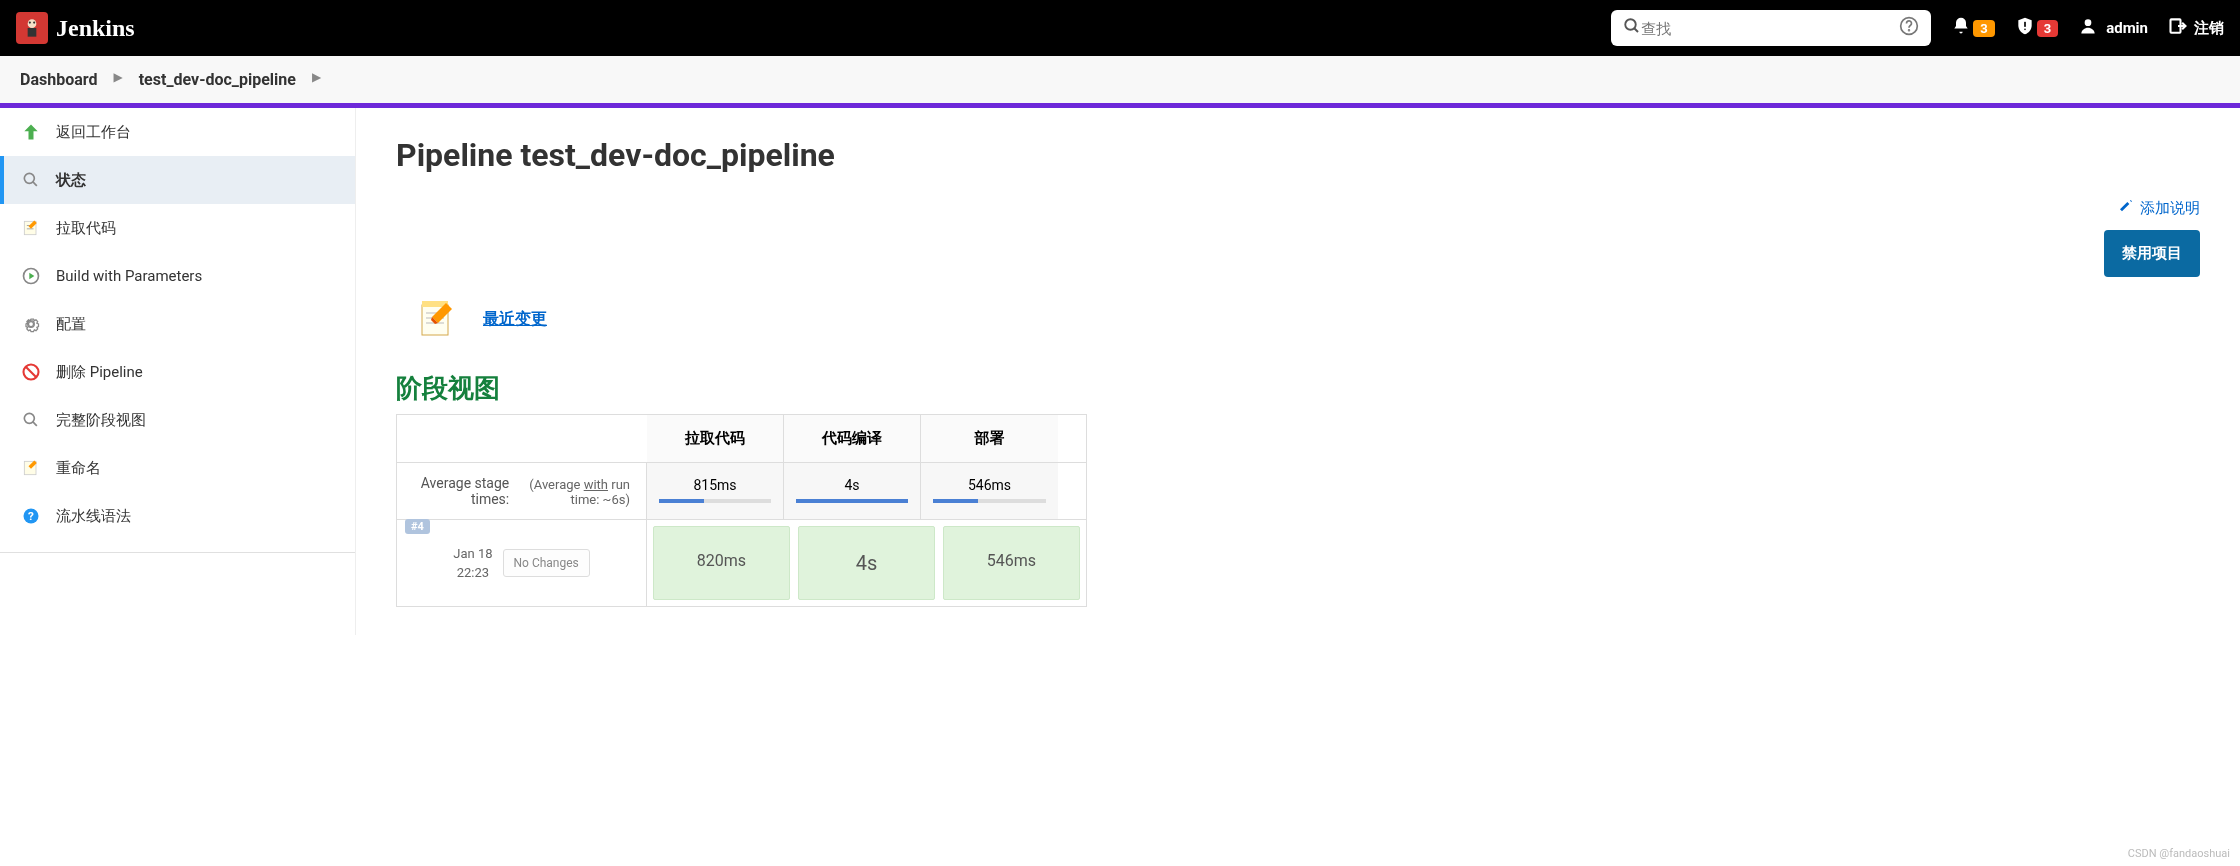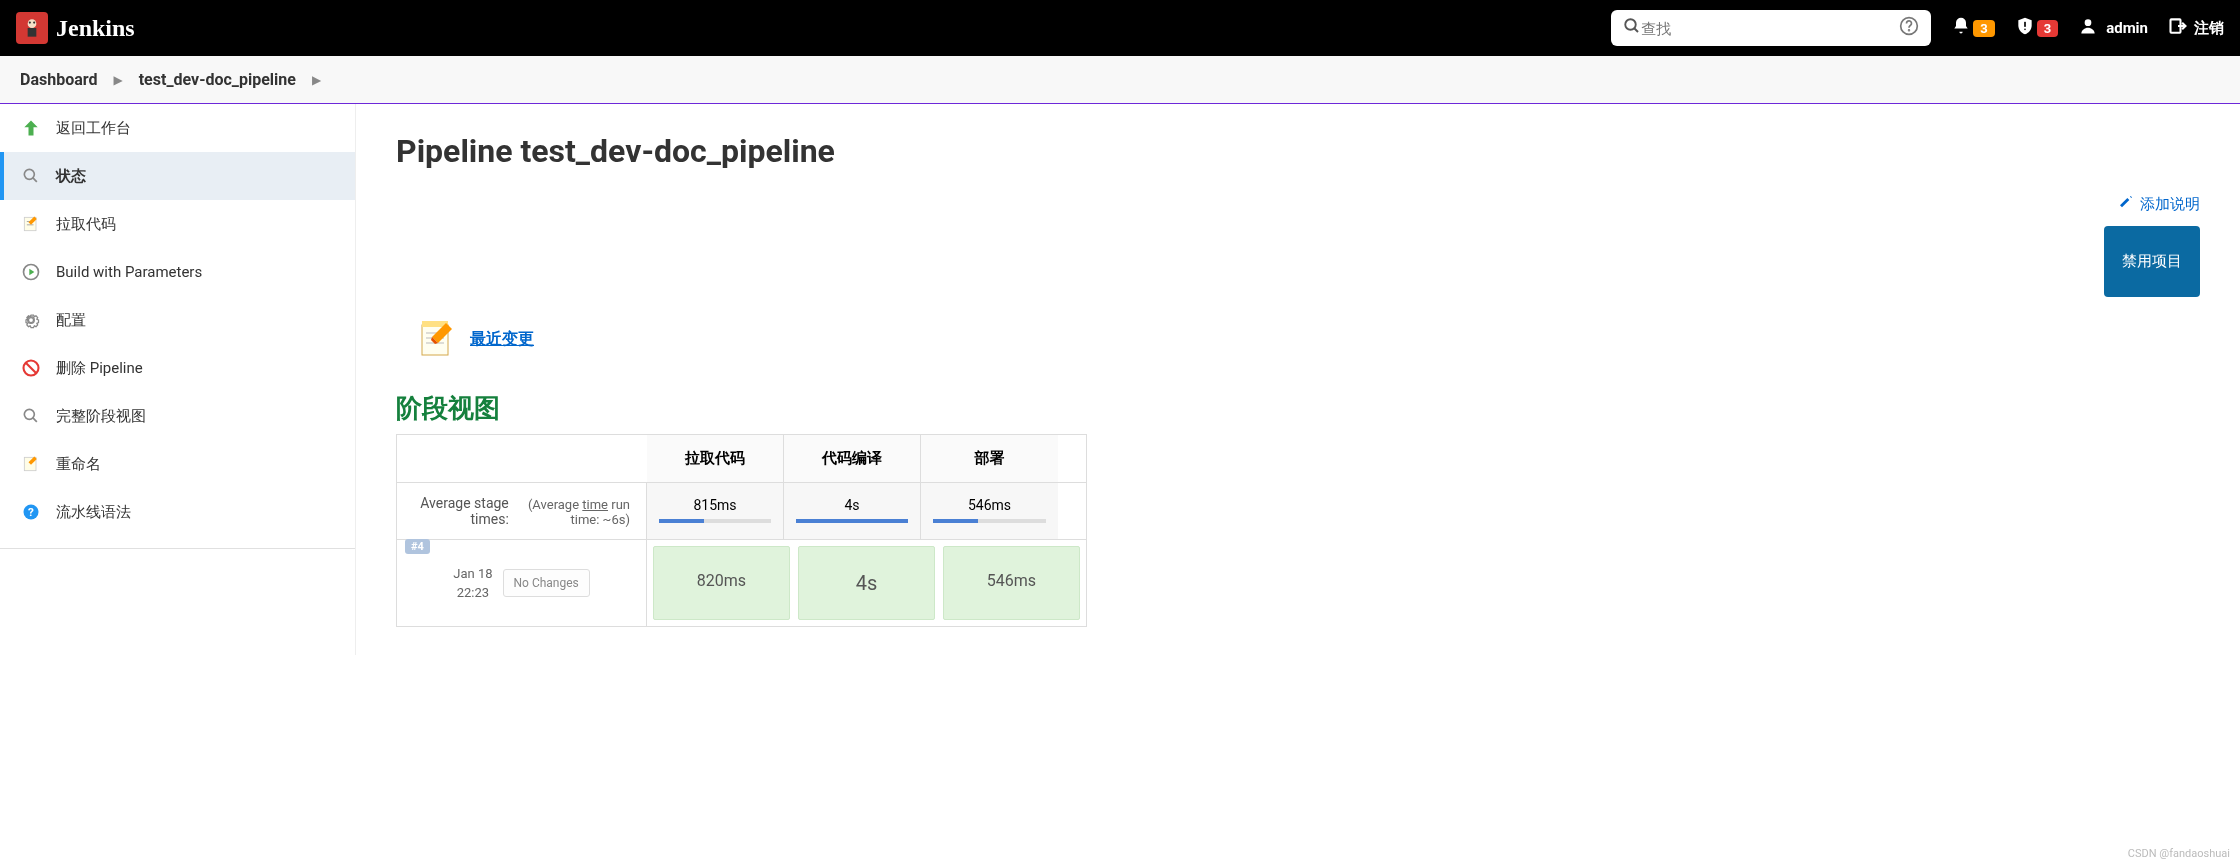--- a/index.html
+++ b/index.html
@@ -16,44 +16,44 @@
     .search-icon { color: #555; }
     .help-icon { color: #777; }
     .header-icons { display: flex; align-items: center; gap: 20px; margin-left: 20px; }
     .icon-badge { display: flex; align-items: center; gap: 2px; }
     .badge { background: #ff9800; color: #fff; padding: 1px 7px; border-radius: 4px; font-size: 13px; font-weight: bold; }
     .badge-red { background: #e53935; }
     .user-area { display: flex; align-items: center; gap: 8px; font-weight: bold; font-size: 15px; }
     .logout-btn { display: flex; align-items: center; gap: 6px; font-weight: bold; font-size: 15px; cursor: pointer; }
     
     
-    .breadcrumb { background: #f8f8f8; border-bottom: 1px solid #6d28d9; padding: 14px 20px; display: flex; align-items: center; gap: 16px; font-size: 16px; }
+    .breadcrumb { background: #f8f8f8; border-bottom: 5px solid #6d28d9; padding: 14px 20px; display: flex; gap: 16px; font-size: 16px; }
     .breadcrumb-item { font-weight: bold; color: #333; cursor: pointer; }
     .breadcrumb-sep { color: #888; font-size: 12px; }
     
     
     .layout { display: flex; }
     .sidebar { width: 356px; background: #fff; border-right: 1px solid #eee; }
     .main { flex: 1; padding: 28px 40px; }
     
     
     .side-item { display: flex; align-items: center; gap: 14px; padding: 13px 20px; cursor: pointer; font-size: 15px; color: #333; }
     .side-item.active { background: #e8eef4; border-left: 4px solid #2196f3; padding-left: 16px; font-weight: bold; }
     .side-icon { width: 22px; height: 22px; display: flex; align-items: center; justify-content: center; }
     .side-divider { border-top: 1px solid #e0e0e0; margin-top: 12px; }
     .history-header { display: flex; align-items: center; padding: 14px 20px; gap: 14px; font-weight: bold; }
     .history-label { margin-left: auto; font-weight: bold; color: #333; margin-right: 8px; }
     
     
     .page-title { font-size: 32px; font-weight: bold; color: #333; margin-bottom: 24px; }
     .action-row { display: flex; justify-content: flex-end; flex-direction: column; align-items: flex-end; gap: 12px; margin-bottom: 20px; }
     .add-desc { color: #0066cc; display: flex; align-items: center; gap: 6px; font-size: 15px; cursor: pointer; font-weight: 500; }
-    .disable-btn { background: #0b6aa2; color: #fff; border: none; padding: 26px 18px; font-size: 15px; font-weight: normal; border-radius: 4px; cursor: pointer; }
-    
-    .recent-changes { display: flex; align-items: center; gap: 10px; margin: 20px 0 30px 20px; text-decoration: underline; }
+    .disable-btn { background: #0b6aa2; color: #fff; border: none; padding: 14px 18px; font-size: 15px; font-weight: bold; border-radius: 4px; cursor: pointer; }
+    
+    .recent-changes { display: flex; align-items: center; gap: 23px; margin: 20px 0 30px 20px; text-decoration: underline; }
     .notepad-icon { width: 44px; height: 44px; position: relative; }
     .recent-link { color: #0066cc; font-weight: bold; text-decoration: underline; cursor: pointer; }
     
     .section-title { font-size: 26px; font-weight: bold; margin-bottom: 8px; color: #15803d; }
     
     
     .stage-view { border: 1px solid #ddd; display: inline-block; min-width: 660px; }
     .stage-row { display: flex; }
     .stage-label-col { width: 250px; padding: 12px 16px; text-align: right; border-right: 1px solid #ddd; display: flex; justify-content: center; align-items: flex-end; font-size: 14px; color: #555; }
     .stage-cell { width: 137px; text-align: center; border-right: 1px solid #ddd; padding: 14px 4px; position: relative; }
@@ -279,21 +279,21 @@
       <div class="stage-row stage-header-row">
         <div class="stage-label-col"></div>
         <div class="stage-cell">拉取代码</div>
         <div class="stage-cell">代码编译</div>
         <div class="stage-cell">部署</div>
       </div>
       <div class="stage-row avg-row">
         <div class="stage-label-col">
           <div class="avg-label">Average stage times:</div>
           <div class="full-runtime">
-            <span>(Average </span><span class="underline">time</span><span> run time: ~6s)</span>
+            <span>(Average </span><span class="underline">with</span><span> run time: ~6s)</span>
           </div>
         </div>
         <div class="stage-cell"><span>815ms</span><div class="avg-bar partial"></div></div>
         <div class="stage-cell"><span>4s</span><div class="avg-bar"></div></div>
         <div class="stage-cell"><span>546ms</span><div class="avg-bar partial"></div></div>
       </div>
       <div class="stage-row build-row">
         <div class="build-num-badge">#4</div>
         <div class="stage-label-col">
           <div class="build-date">

